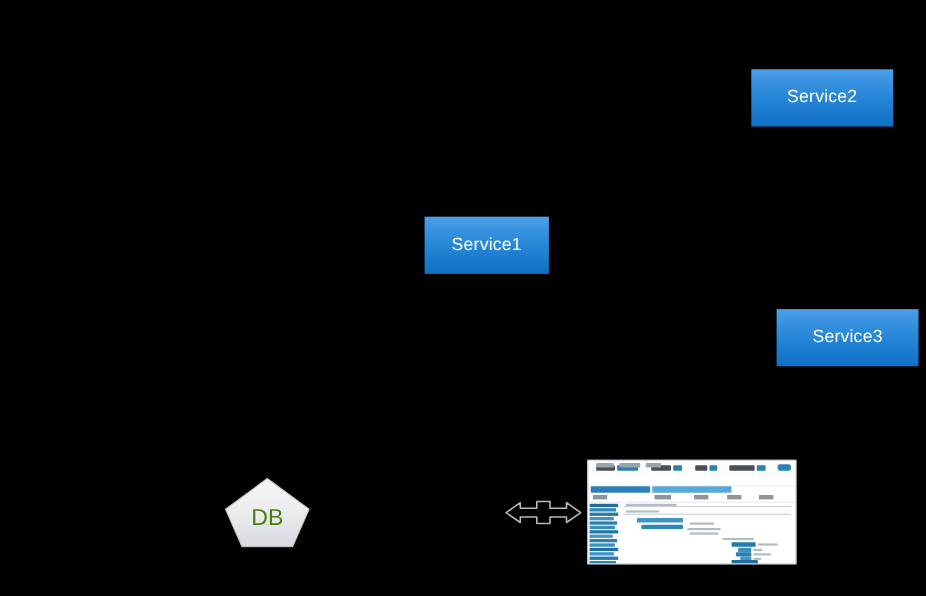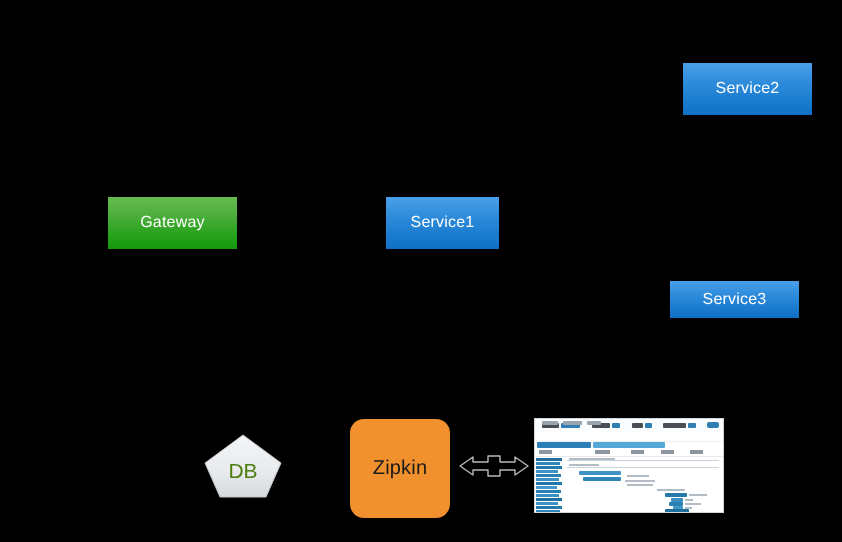--- a/index.html
+++ b/index.html
@@ -189,39 +189,33 @@
       </marker>
     </defs>
     <g stroke="#000000" stroke-width="1.6" fill="none" marker-end="url(#ah)">
       <path d="M237,223 L383,223"></path>
       <path d="M515,213 L600,213 L600,89 L680,89"></path>
       <path d="M515,233 L600,233 L600,307 L679,307"></path>
       <path d="M350,468 L285,468"></path>
     </g>
   </svg>
 
-  <div class="node node-green" style="left:108px; top:197px; width:129px; height:52px;">
-    <span>Gateway</span>
-  </div>
 
   <div class="node node-blue" style="left:386px; top:197px; width:113px; height:52px;">
     <span>Service1</span>
   </div>
 
   <div class="node node-blue" style="left:683px; top:63px; width:129px; height:52px;">
     <span>Service2</span>
   </div>
 
-  <div class="node node-blue" style="left:670px; top:281px; width:129px; height:37px;">
+  <div class="node node-blue" style="left:706px; top:281px; width:129px; height:52px;">
     <span>Service3</span>
   </div>
 
-  <div class="node node-orange" style="left:350px; top:419px; width:100px; height:99px;">
-    <span>Zipkin</span>
-  </div>
 
   <div class="pentagon-wrap" style="left:204px; top:434px; width:78px; height:64px;">
     <svg width="78" height="64" viewBox="0 0 78 64" aria-hidden="true">
       <defs>
         <linearGradient id="pgrad" x1="0" y1="0" x2="0" y2="1">
           <stop offset="0%" stop-color="#f4f5f6"></stop>
           <stop offset="55%" stop-color="#e9ebed"></stop>
           <stop offset="100%" stop-color="#d7dade"></stop>
         </linearGradient>
       </defs>

